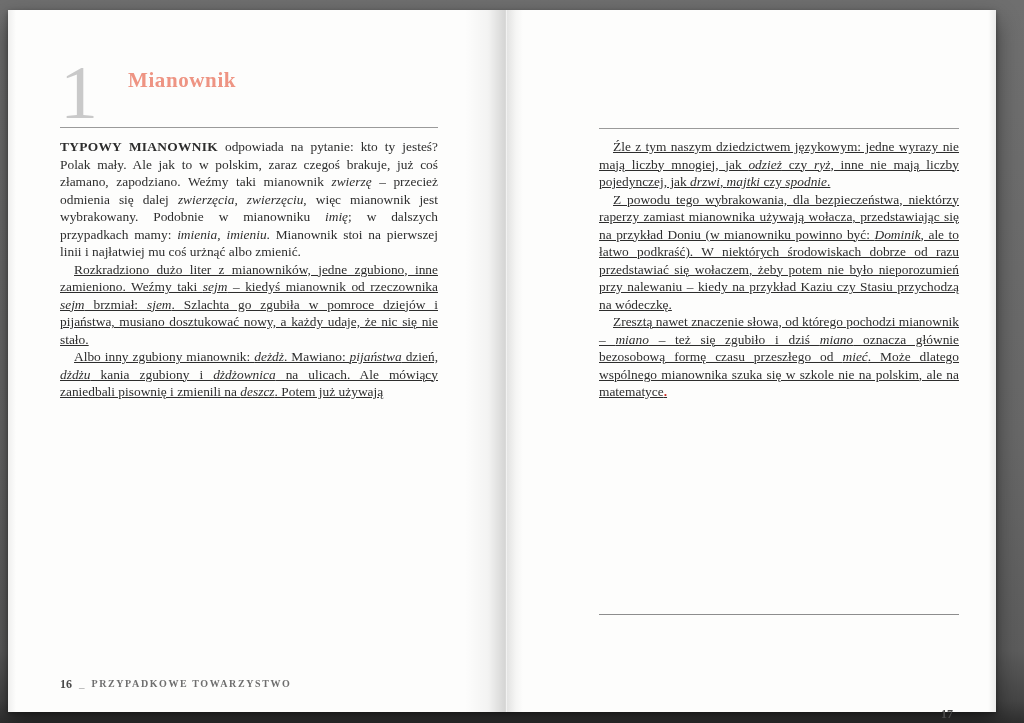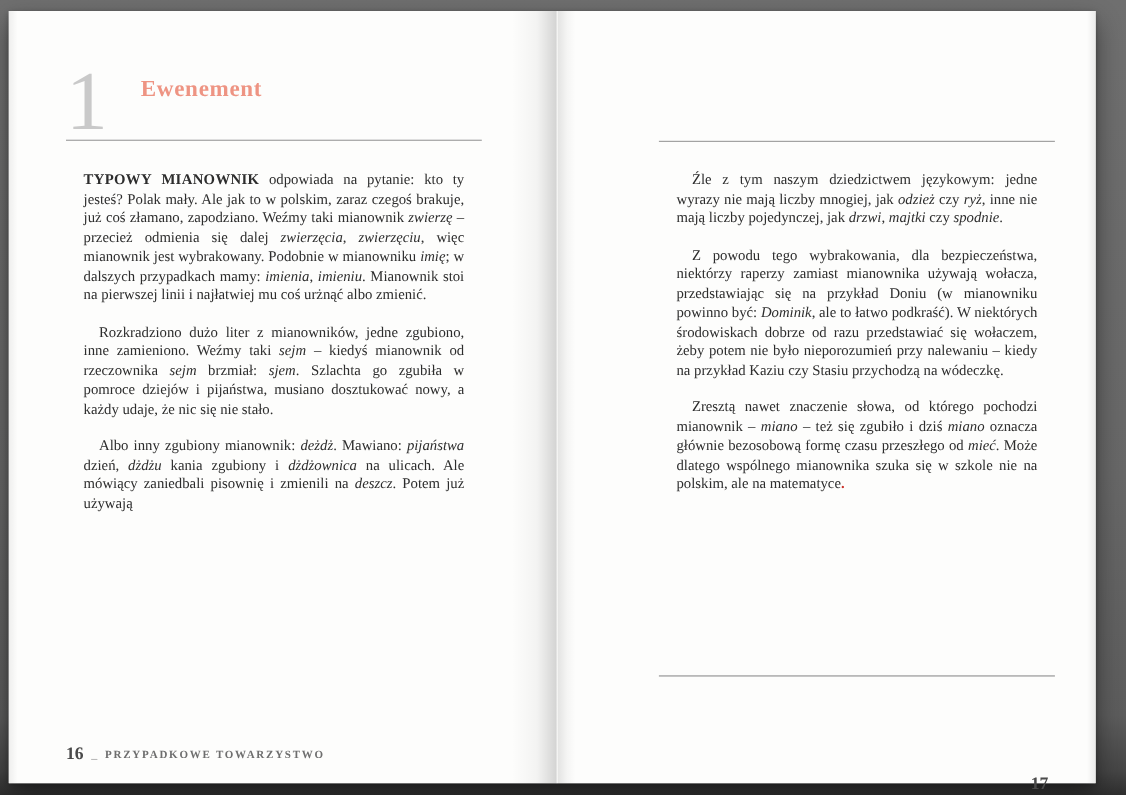--- a/index.html
+++ b/index.html
@@ -56,58 +56,58 @@
   .rule.footnote{left:92px;top:604px;width:360px;background:#8d8d8d;}
 
   .body-text{
     position:absolute;
     color:var(--body-ink,#2d2d2d);
     font-size:13.4px;line-height:17.5px;
     text-align:justify;
   }
   .body-text.left-col{left:52px;top:128px;width:378px;}
   .body-text.right-col{left:92px;top:128px;width:360px;}
-  .body-text p{margin:16px;}
-  .body-text p.indent{text-indent:14px;}
+  .body-text p{margin:0;}
+  .body-text p.indent{text-indent:14px;text-decoration:underline;}
 
   .b{font-weight:bold;letter-spacing:0.3px;}
   .i{font-style:italic;}
   .sup{font-size:0.62em;position:relative;top:-0.45em;}
   .red{color:var(--dot-red,#c92a21);font-weight:bold;}
 
   .footnote-text{
     position:absolute;left:92px;top:613px;width:366px;
     color:var(--footnote-red,#c5332d);
     font-size:12px;line-height:21.5px;font-weight:bold;
   }
   .footnote-text p{margin:0;}
   .footnote-text .i{font-weight:bold;}
 
   .page-footer-left{
     position:absolute;left:52px;top:667px;
     color:#4f4f4f;display:flex;align-items:baseline;gap:7px;
   }
-  .folio{font-size:16px;font-weight:bold;color:#4a4a4a;}
+  .folio{font-size:12px;font-weight:bold;color:#4a4a4a;}
   .folio-sep{font-size:11px;color:#8b8b8b;position:relative;top:-1px;}
   .running-title{
     font-size:10px;letter-spacing:1.6px;color:#6e6e6e;font-weight:bold;
     text-transform:uppercase;position:relative;top:-1px;
   }
   .page-footer-right{
     position:absolute;left:92px;top:694px;width:354px;text-align:right;
   }
 </style>
 </head>
 <body>
 
 <div class="book">
 
   <div class="page left">
     <div class="chapter-number">1</div>
-    <div class="chapter-title">Ewenement</div>
+    <div class="chapter-title">Mianownik</div>
     <div class="rule heading"></div>
 
     <div class="body-text left-col">
         <p><span class="b">TYPOWY MIANOWNIK</span><span> odpowiada na pytanie: kto ty jesteś? Polak mały. Ale jak to w polskim, zaraz czegoś brakuje, już coś złamano, zapodziano. Weźmy taki mianownik </span><span class="i">zwierzę</span><span> – przecież odmienia się dalej </span><span class="i">zwierzęcia</span><span>, </span><span class="i">zwierzęciu</span><span>, więc mianownik jest wybrakowany. Podobnie w mianowniku </span><span class="i">imię</span><span>; w dalszych przypadkach mamy: </span><span class="i">imienia</span><span>, </span><span class="i">imieniu</span><span>. Mianownik stoi na pierwszej linii i najłatwiej mu coś urżnąć albo zmienić.</span></p>
         <p class="indent"><span>Rozkradziono dużo liter z mianowników, jedne zgubiono, inne zamieniono. Weźmy taki </span><span class="i">sejm</span><span> – kiedyś mianownik od rzeczownika </span><span class="i">sejm</span><span> brzmiał: </span><span class="i">sjem</span><span>. Szlachta go zgubiła w pomroce dziejów i pijaństwa, musiano dosztukować nowy, a każdy udaje, że nic się nie stało.</span></p>
         <p class="indent"><span>Albo inny zgubiony mianownik: </span><span class="i">deżdż</span><span>. Mawiano: </span><span class="i">pijaństwa</span><span> dzień, </span><span class="i">dżdżu</span><span> kania zgubiony i </span><span class="i">dżdżownica</span><span> na ulicach. Ale mówiący zaniedbali pisownię i zmienili na </span><span class="i">deszcz</span><span>. Potem już używają</span></p>
       </div>
 
     <div class="page-footer-left">
       <span class="folio">16</span>

